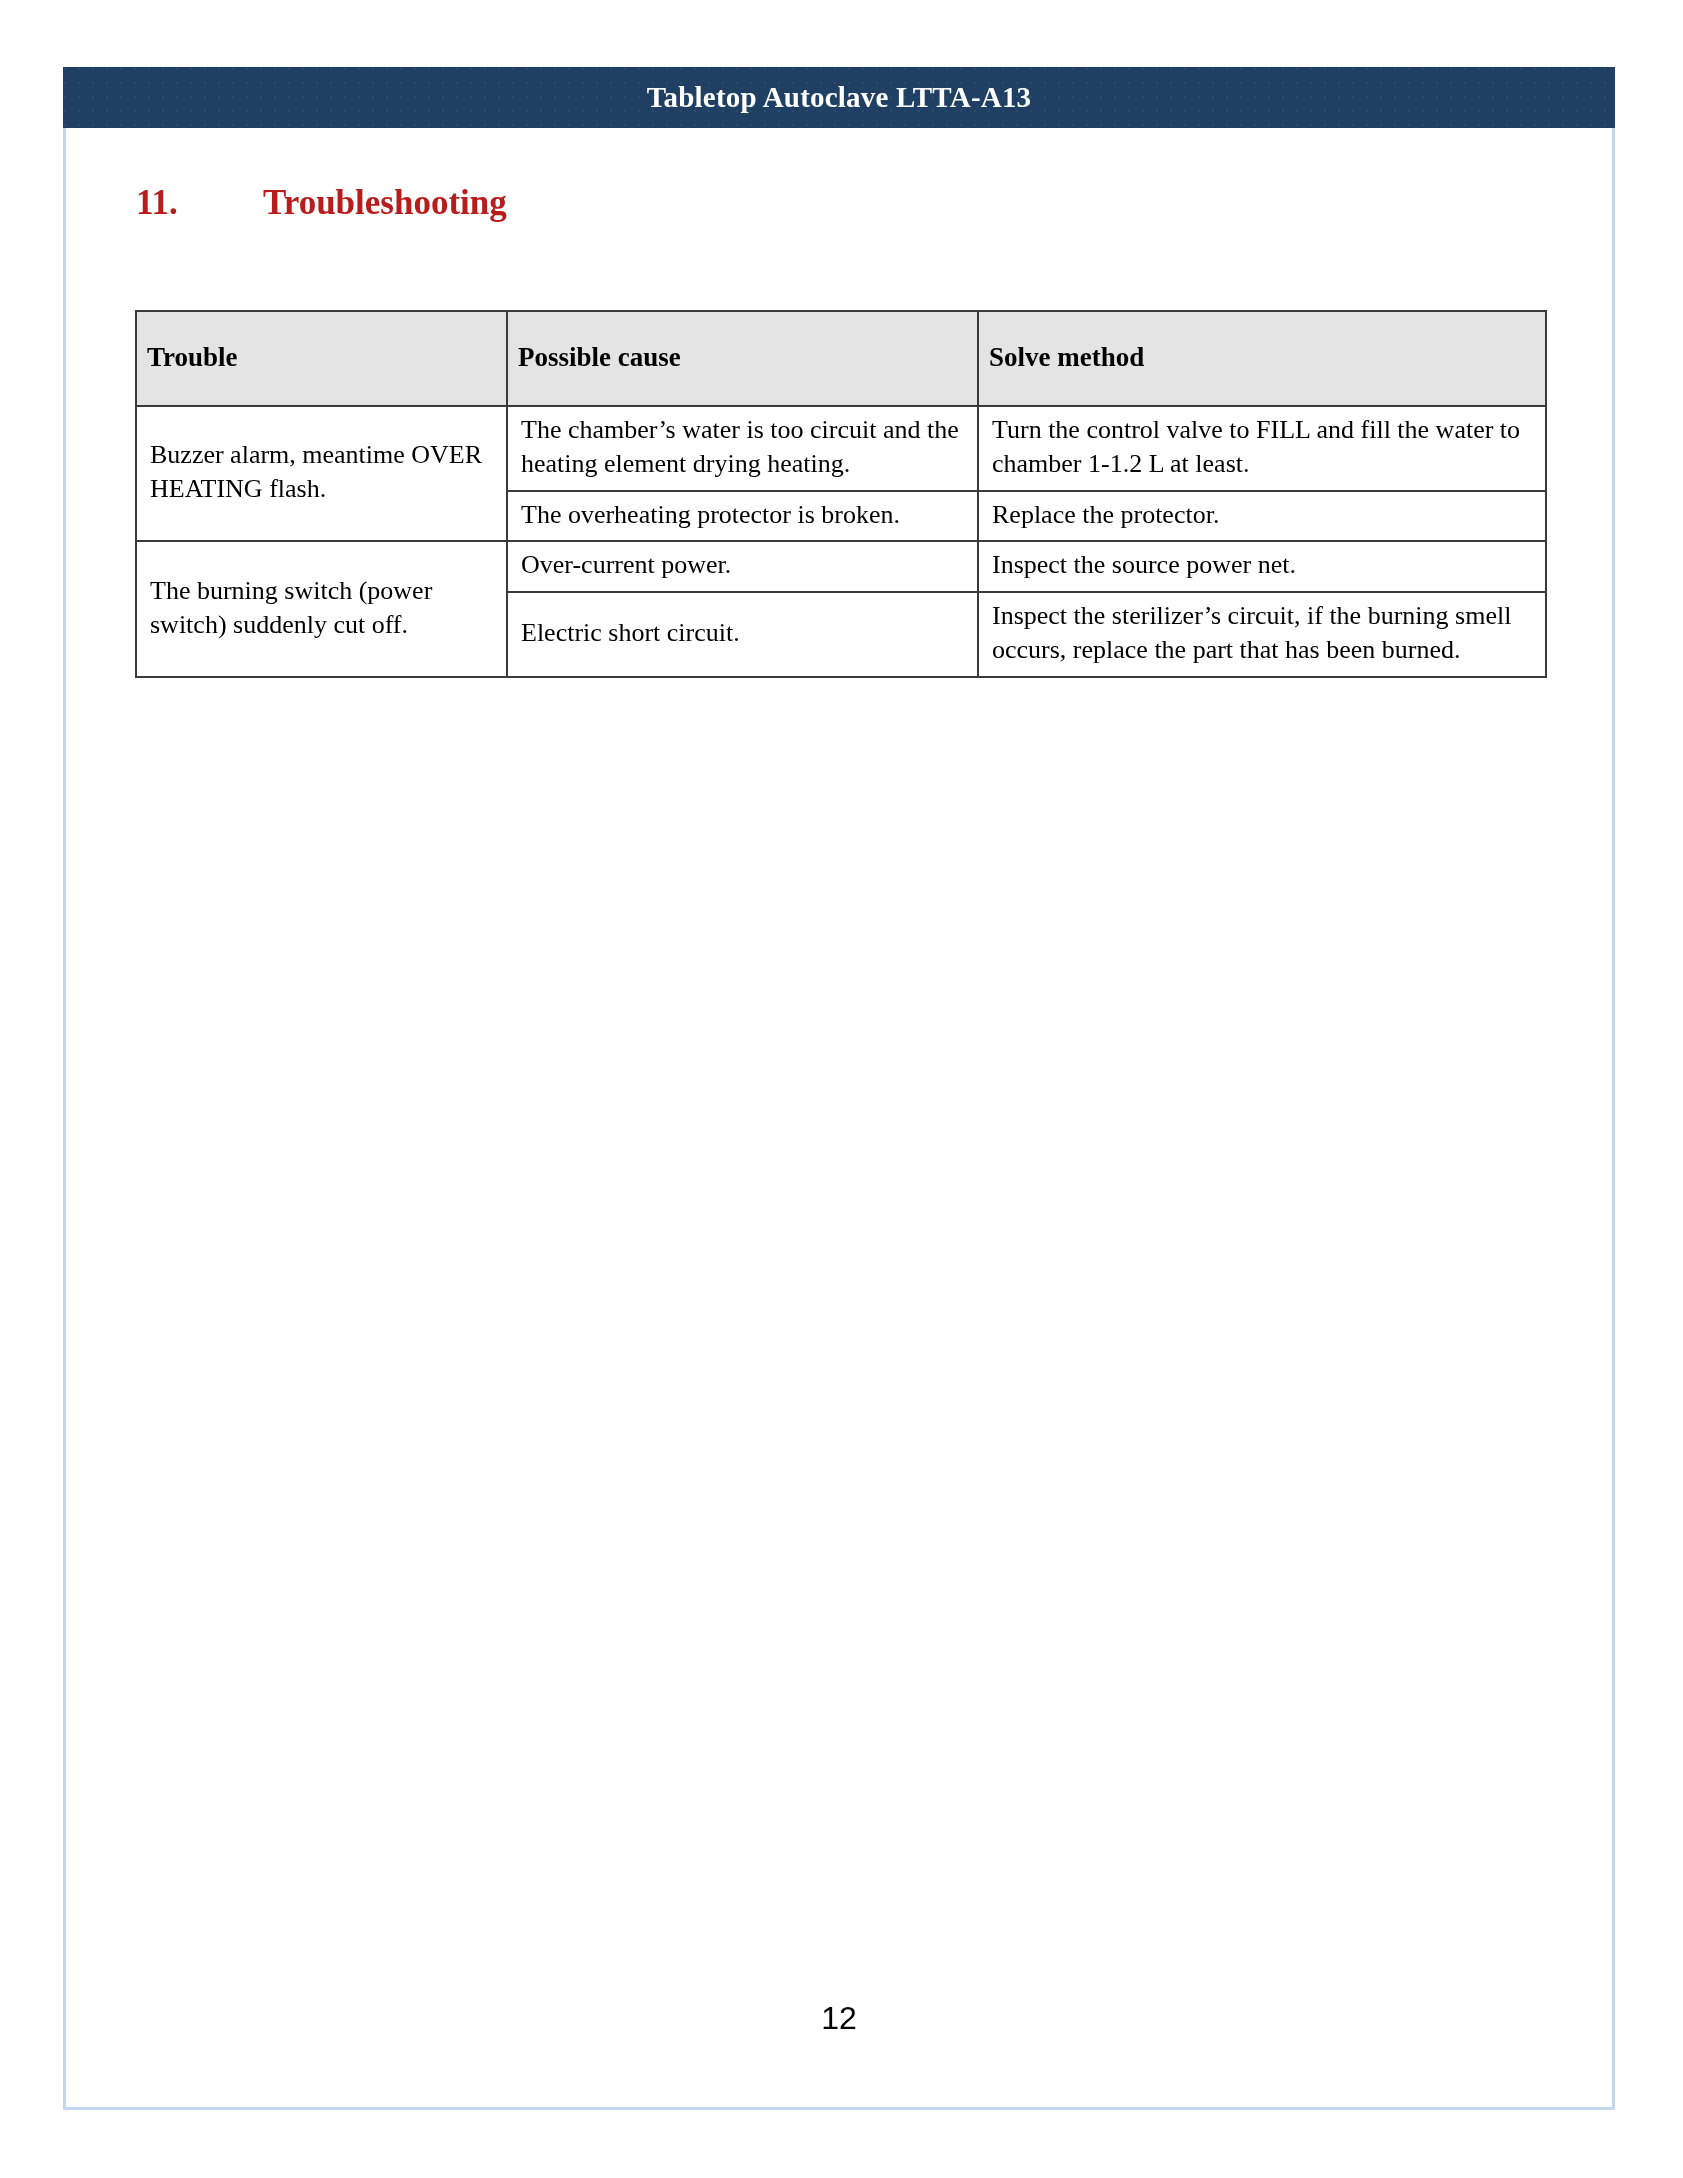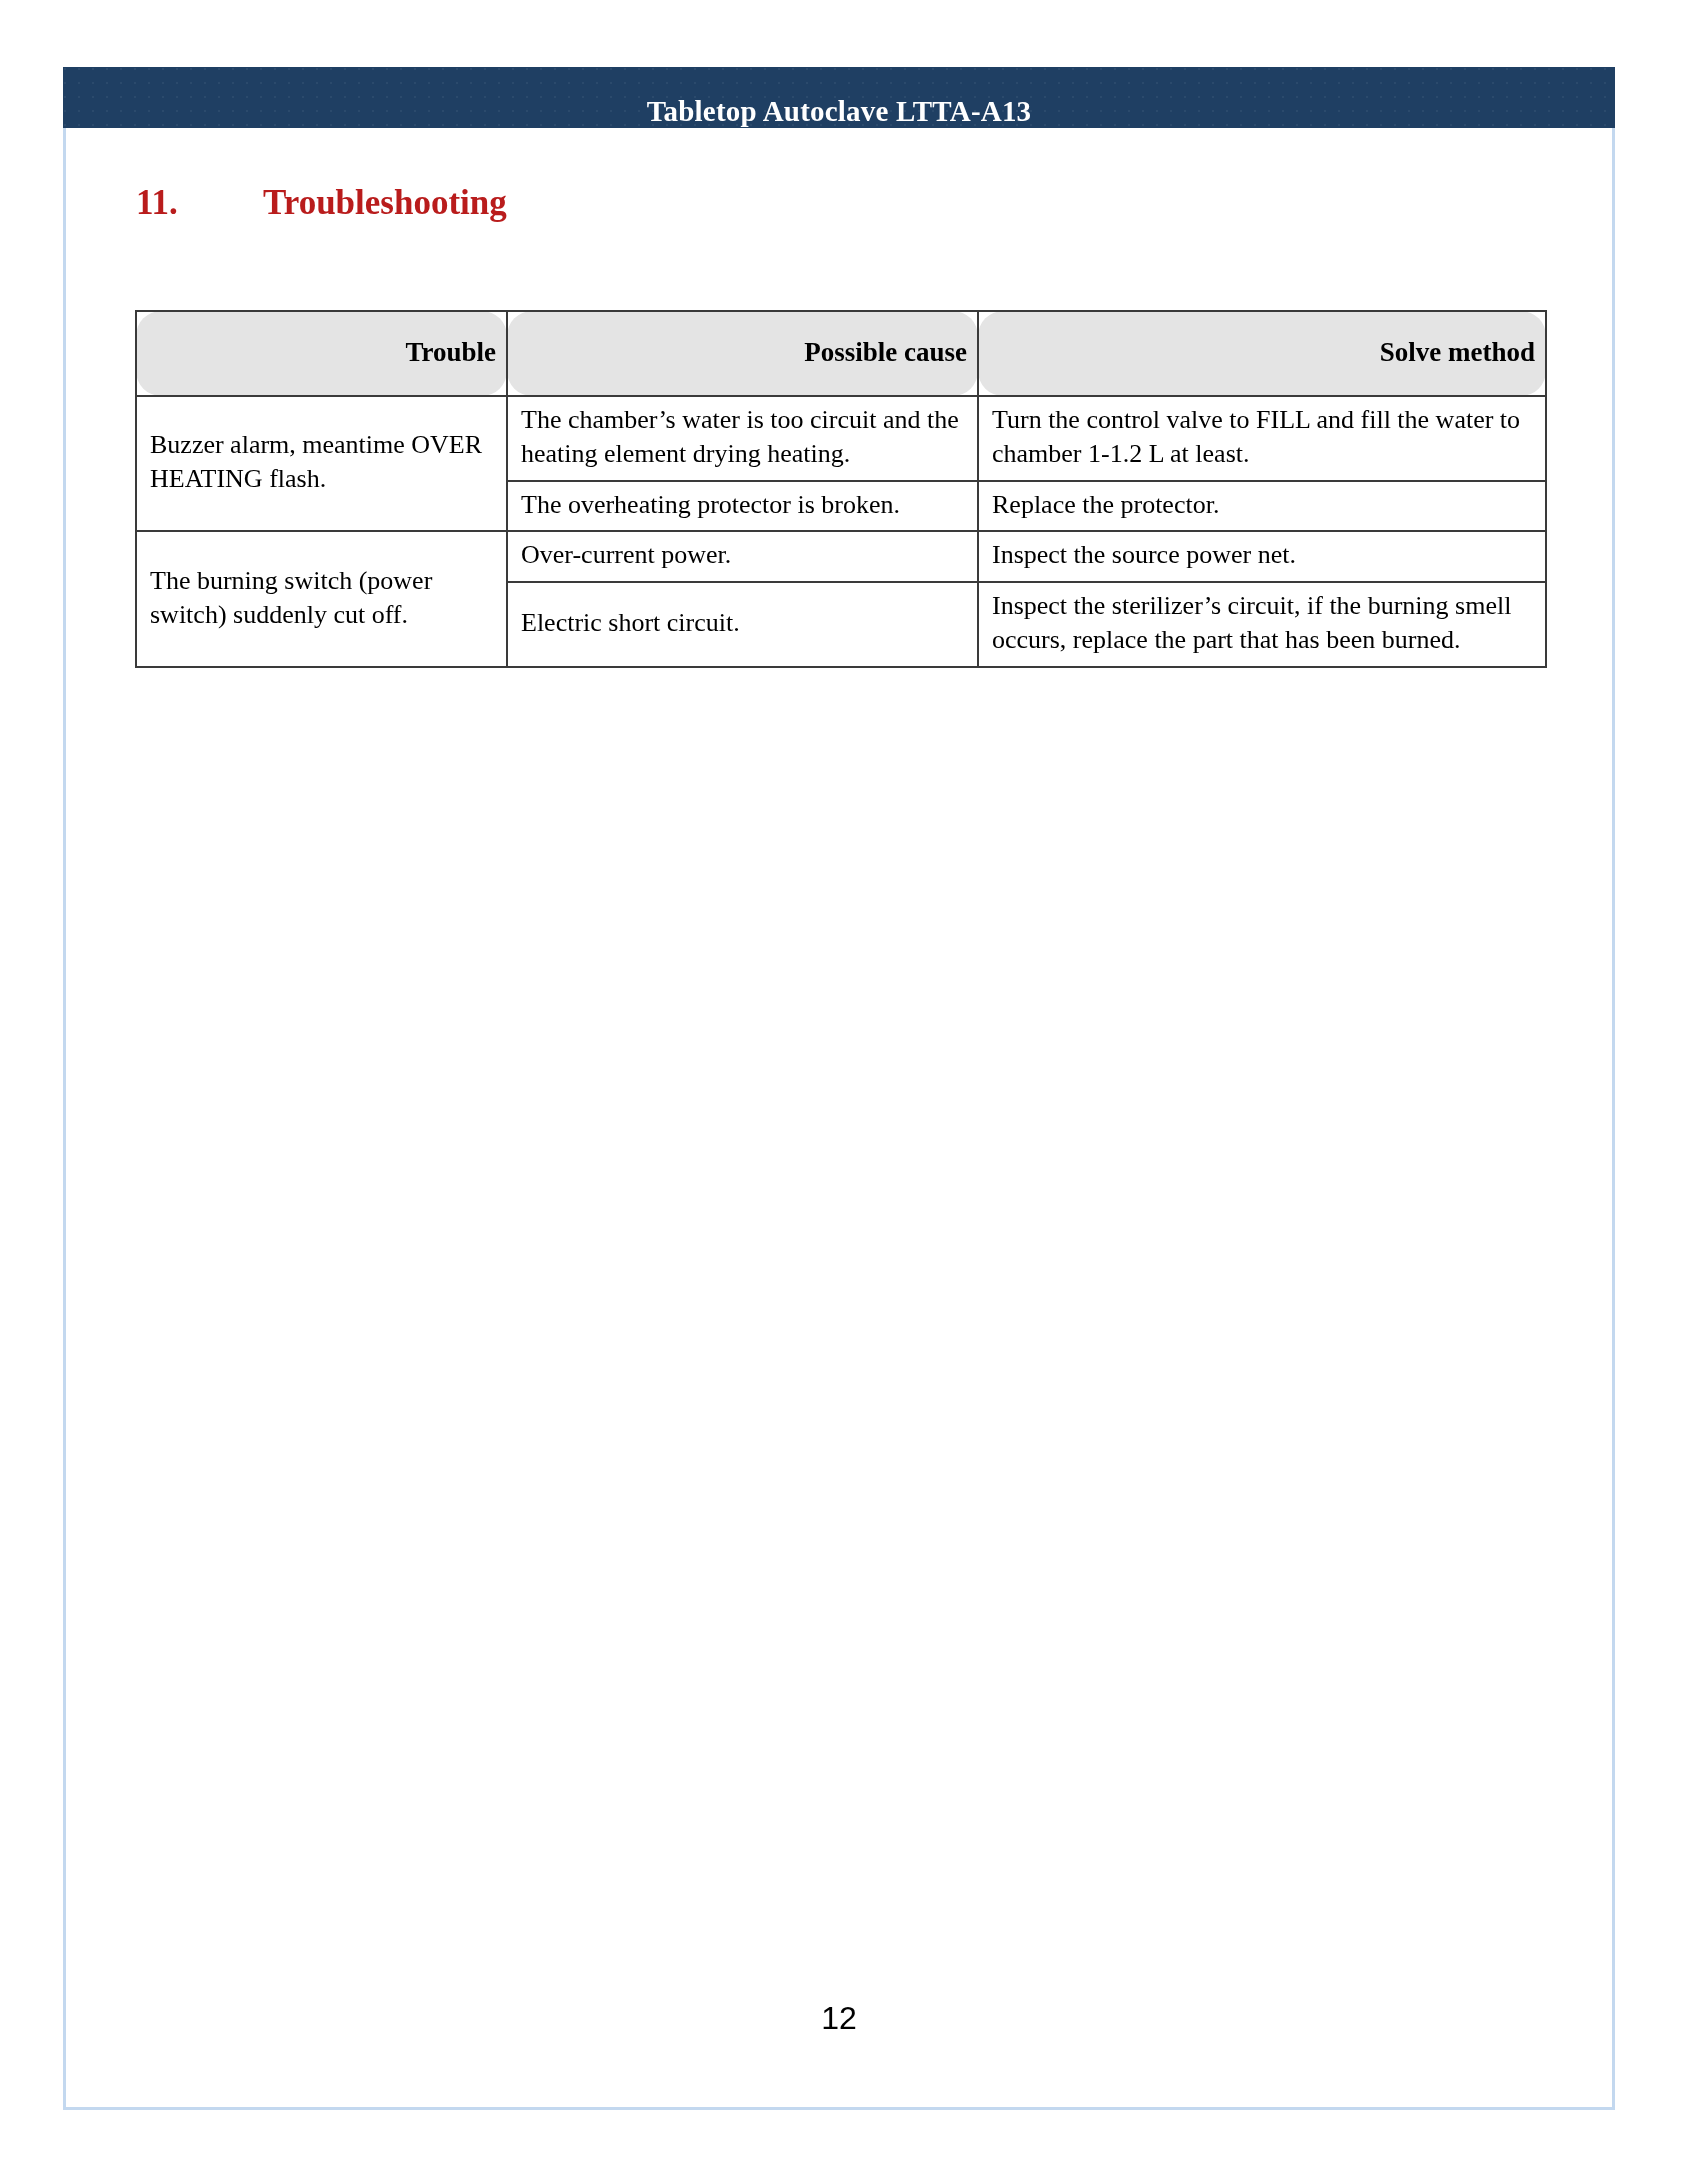--- a/index.html
+++ b/index.html
@@ -31,21 +31,21 @@
     position: absolute;
     left: 63px;
     top: 67px;
     width: 1552px;
     height: 61px;
     background: #1f3f63;
     background-image:
       radial-gradient(circle at 2px 2px, rgba(255,255,255,0.055) 0.9px, transparent 1.1px);
     background-size: 14px 14px;
     display: flex;
-    align-items: flex-end;
+    align-items: center;
     justify-content: center;
     box-sizing: border-box;
   }
   #header-bar .doc-title {
     color: #ffffff;
     font-size: 29px;
     font-weight: bold;
     letter-spacing: 0.2px;
     font-family: "Liberation Serif", "DejaVu Serif", serif;
     white-space: nowrap;
@@ -99,26 +99,25 @@
   table.trouble-table th,
   table.trouble-table td {
     border: 2px solid #3a3a3a;
     padding: 6px 13px 8px 13px;
     vertical-align: middle;
     line-height: 1.33;
     box-sizing: border-box;
   }
   table.trouble-table thead th {
     background: #e4e4e4;
-    text-align: right;
+    text-align: left;
     font-weight: bold;
     font-size: 27px;
-    height: 85px;
+    height: 95px;
     padding: 8px 10px;
-    border-radius: 25px;
   }
   table.trouble-table td {
     text-align: left;
   }
   td.cell-trouble { padding-left: 16px; margin-left: 25px; }
 
   
   #page-number {
     position: absolute;
     left: 63px;

